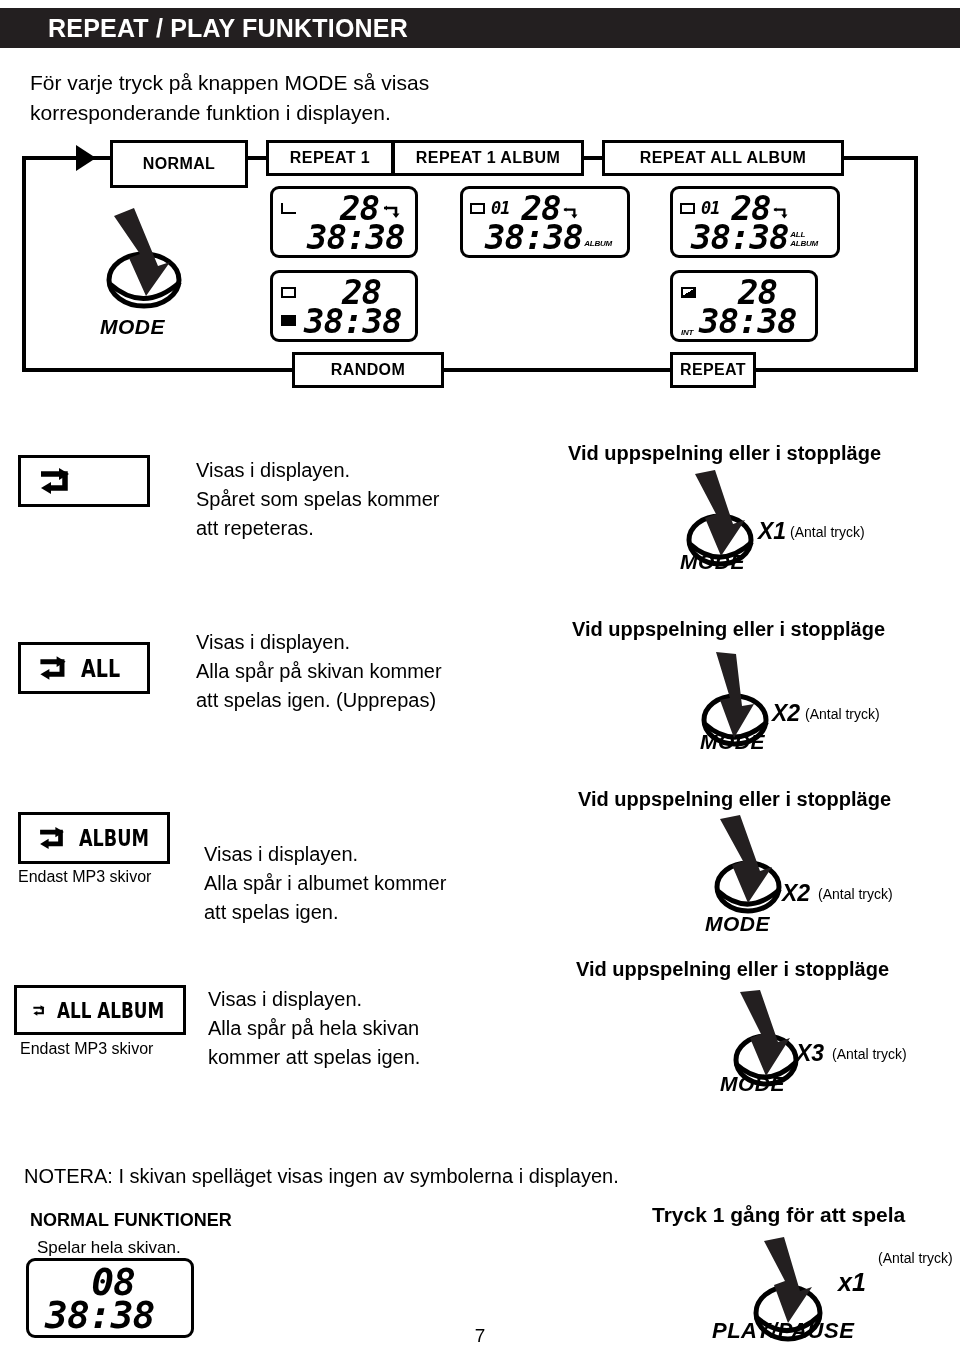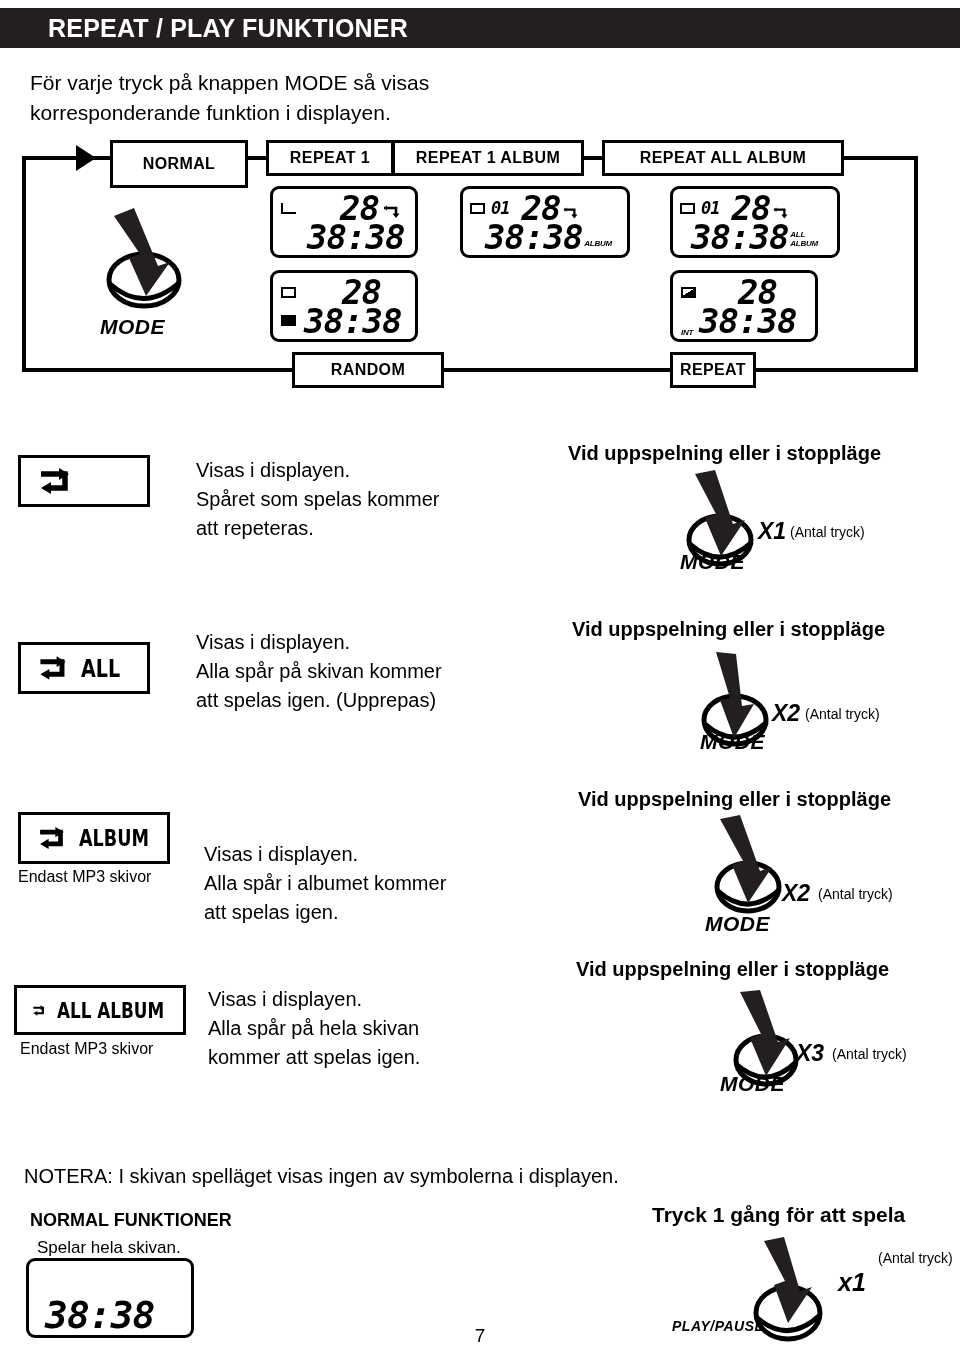--- a/index.html
+++ b/index.html
@@ -447,30 +447,33 @@
 </div>
 <div class="xlabel" style="left:796px; top:1040px;font-style:italic;">X3</div>
 <div class="antal" style="left:832px; top:1046px;">(Antal tryck)</div>
 <div class="modelabel" style="left:720px; top:1072px;">MODE</div>
 
 <div class="abs" id="note-text">NOTERA: I skivan spelläget visas ingen av symbolerna i displayen.</div>
 <div class="abs" id="normal-head">NORMAL FUNKTIONER</div>
 <div class="abs" id="normal-sub">Spelar hela skivan.</div>
 
 <div class="lcd" style="left:26px; top:1258px; width:168px; height:80px;">
+  <div class="row-top" style="justify-content:flex-end;">
+    <span class="seg" style="font-size:38px; margin-right:52px;">08</span>
+  </div>
   <div class="row-bot" style="justify-content:flex-start;">
     <span class="seg" style="font-size:38px; margin-left:16px;">38:38</span>
   </div>
 </div>
 
 <div class="abs" id="play-head">Tryck 1 gång för att spela</div>
 <div class="knob" style="left:740px; top:1235px; width:110px; height:120px;">
   <svg width="110" height="120" viewBox="0 0 110 120">
     <ellipse cx="48" cy="78" rx="32" ry="26" fill="none" stroke="#000" stroke-width="5"></ellipse>
     <path d="M16 82 q32 28 64 -2" fill="none" stroke="#000" stroke-width="5"></path>
     <path d="M24 6 L44 2 L60 56 L72 52 L48 88 L34 50 L45 46 Z" fill="#231f20"></path>
   </svg>
 </div>
 <div class="xlabel" style="left:838px; top:1268px; font-size:25px;">x1</div>
 <div class="antal" style="left:878px; top:1250px;">(Antal tryck)</div>
-<div class="modelabel" style="left:672px; top:1318px; font-size:14px;">PLAY/PAUSE</div>
+<div class="modelabel" style="left:712px; top:1318px; font-size:22px;">PLAY/PAUSE</div>
 
 <div class="abs" id="page-number">7</div>
 
 </body></html>

